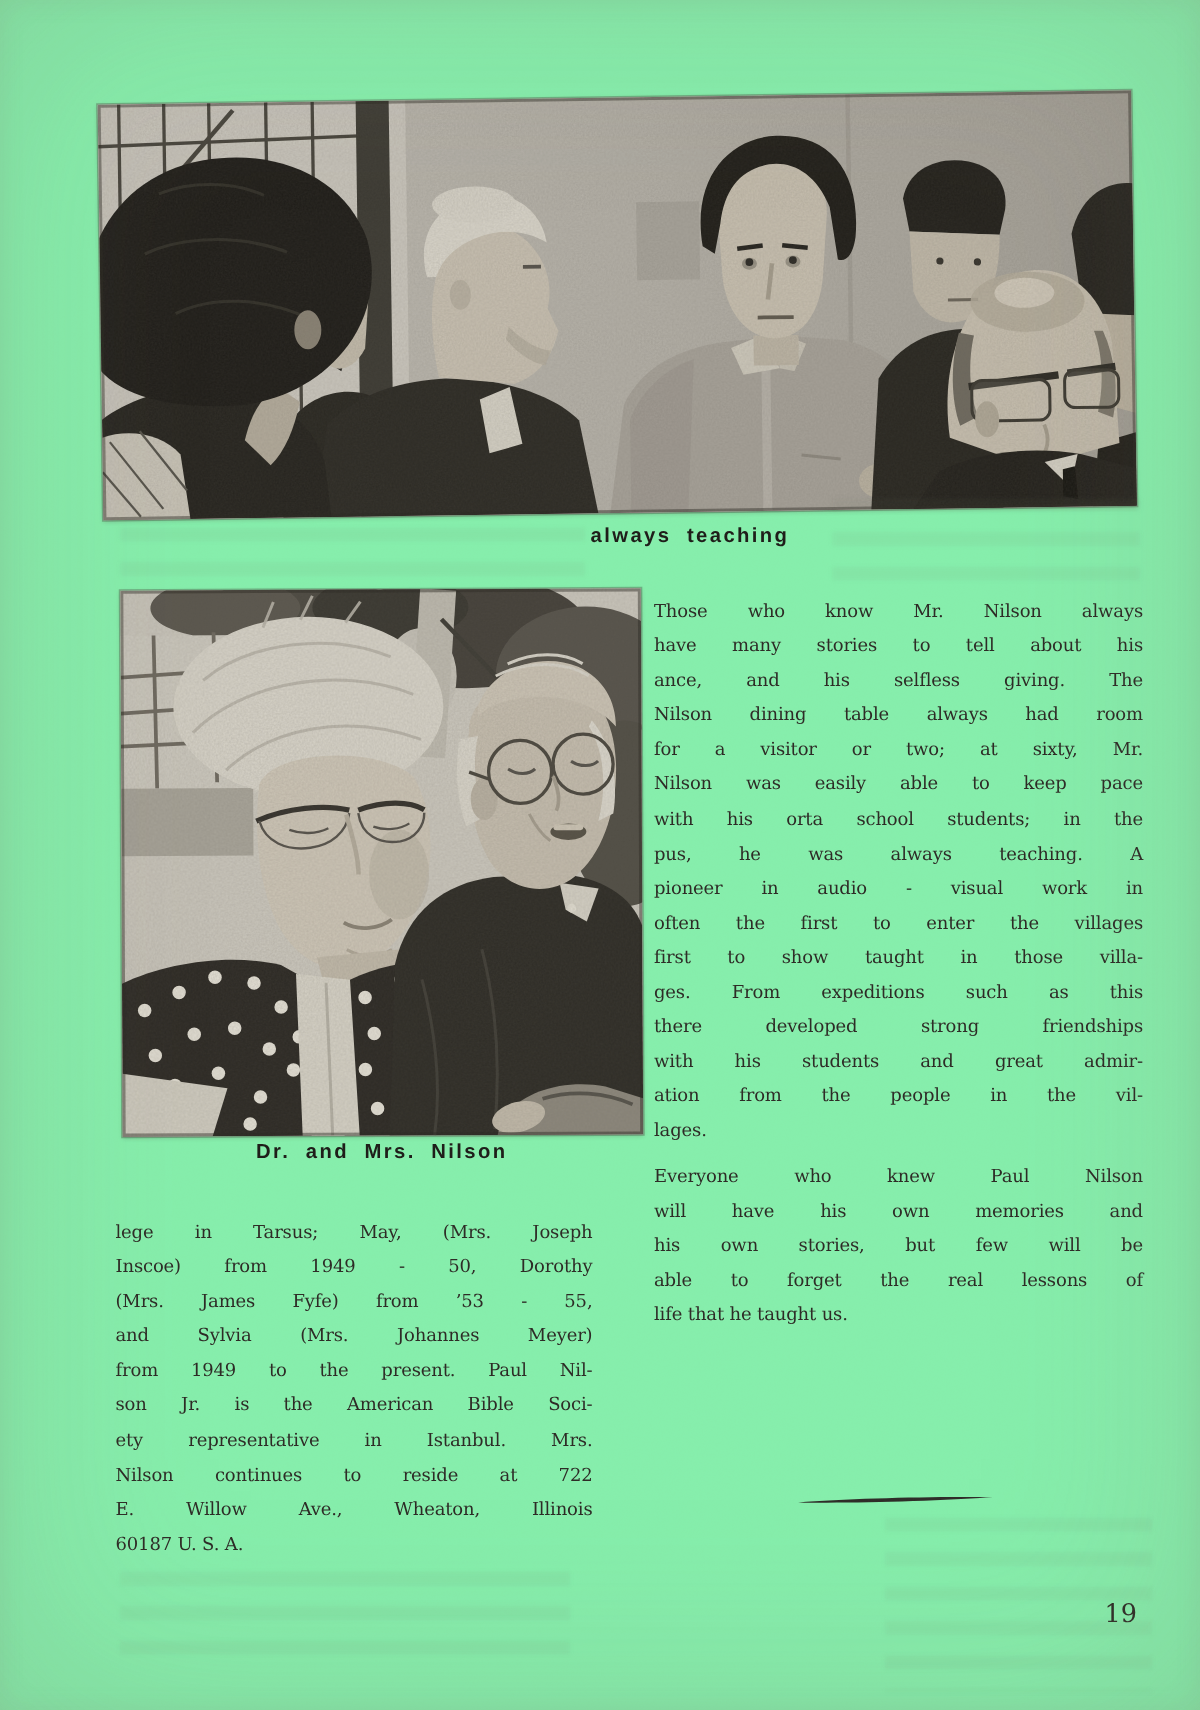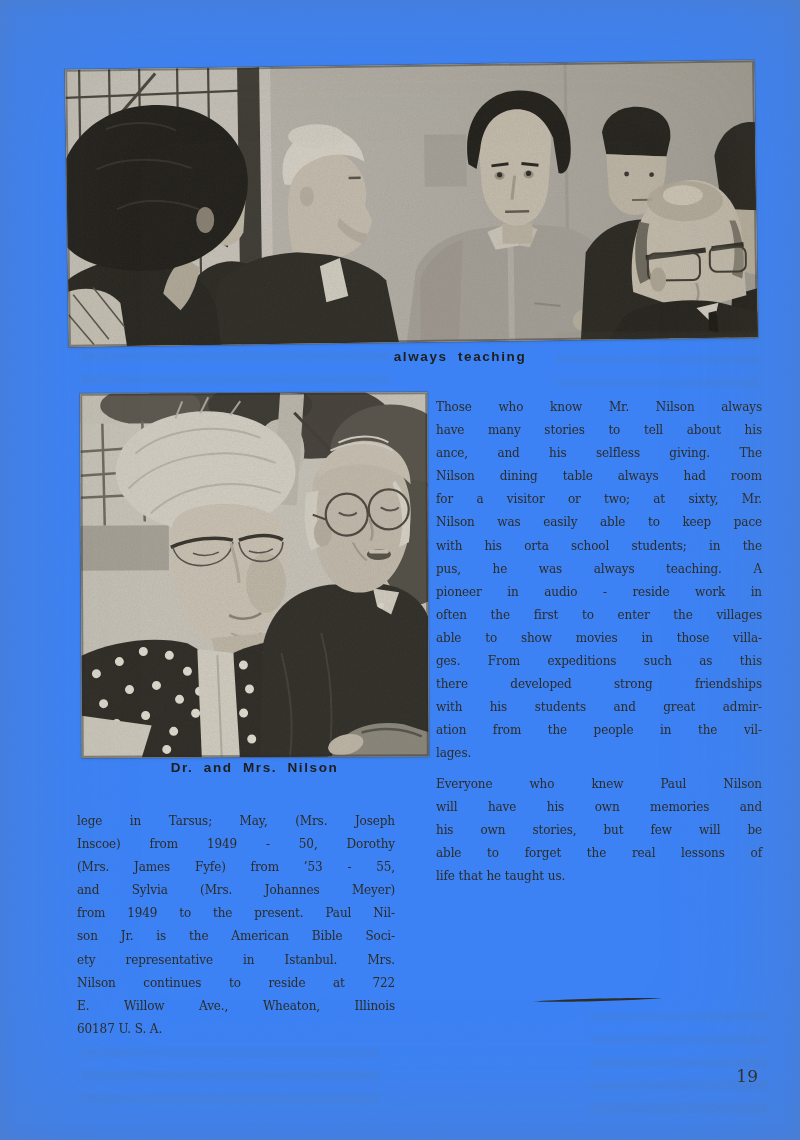--- a/index.html
+++ b/index.html
@@ -1,18 +1,18 @@
 <!DOCTYPE html>
 <html><head>
 <meta charset="utf-8">
 <style>
   html,body { margin:0; padding:0; background:#d8d5ce; }
   .page {
     position:relative; width:800px; height:1140px; overflow:hidden;
-    background:#3b82f6;
+    background:#86efac;
     font-family:"DejaVu Serif", serif;
     color:#2c2a25;
   }
   .page::after {
     content:""; position:absolute; inset:0; pointer-events:none;
     box-shadow: inset 0 0 140px rgba(125,118,100,0.22), inset 0 0 18px rgba(125,118,100,0.12);
   }
   .photo {
     position:absolute; overflow:hidden;
     box-shadow:0 0 0 1px rgba(70,66,56,0.35), 0 1px 3px rgba(60,56,46,0.25);
@@ -318,23 +318,23 @@
   <div class="textcol right-col">
     <div class="para">
         <div class="tline">Those who know Mr. Nilson always</div>
         <div class="tline">have many stories to tell about his</div>
         <div class="tline">ance, and his selfless giving. The</div>
         <div class="tline">Nilson dining table always had room</div>
         <div class="tline">for a visitor or two; at sixty, Mr.</div>
         <div class="tline">Nilson was easily able to keep pace</div>
         <div class="tline">with his orta school students; in the</div>
         <div class="tline">pus, he was always teaching. A</div>
-        <div class="tline">pioneer in audio - reside work in</div>
+        <div class="tline">pioneer in audio - visual work in</div>
         <div class="tline">often the first to enter the villages</div>
-        <div class="tline">able to show movies in those villa-</div>
+        <div class="tline">first to show taught in those villa-</div>
         <div class="tline">ges. From expeditions such as this</div>
         <div class="tline">there developed strong friendships</div>
         <div class="tline">with his students and great admir-</div>
         <div class="tline">ation from the people in the vil-</div>
         <div class="tline">lages.</div>
       </div>
     <div class="para">
         <div class="tline">Everyone who knew Paul Nilson</div>
         <div class="tline">will have his own memories and</div>
         <div class="tline">his own stories, but few will be</div>

